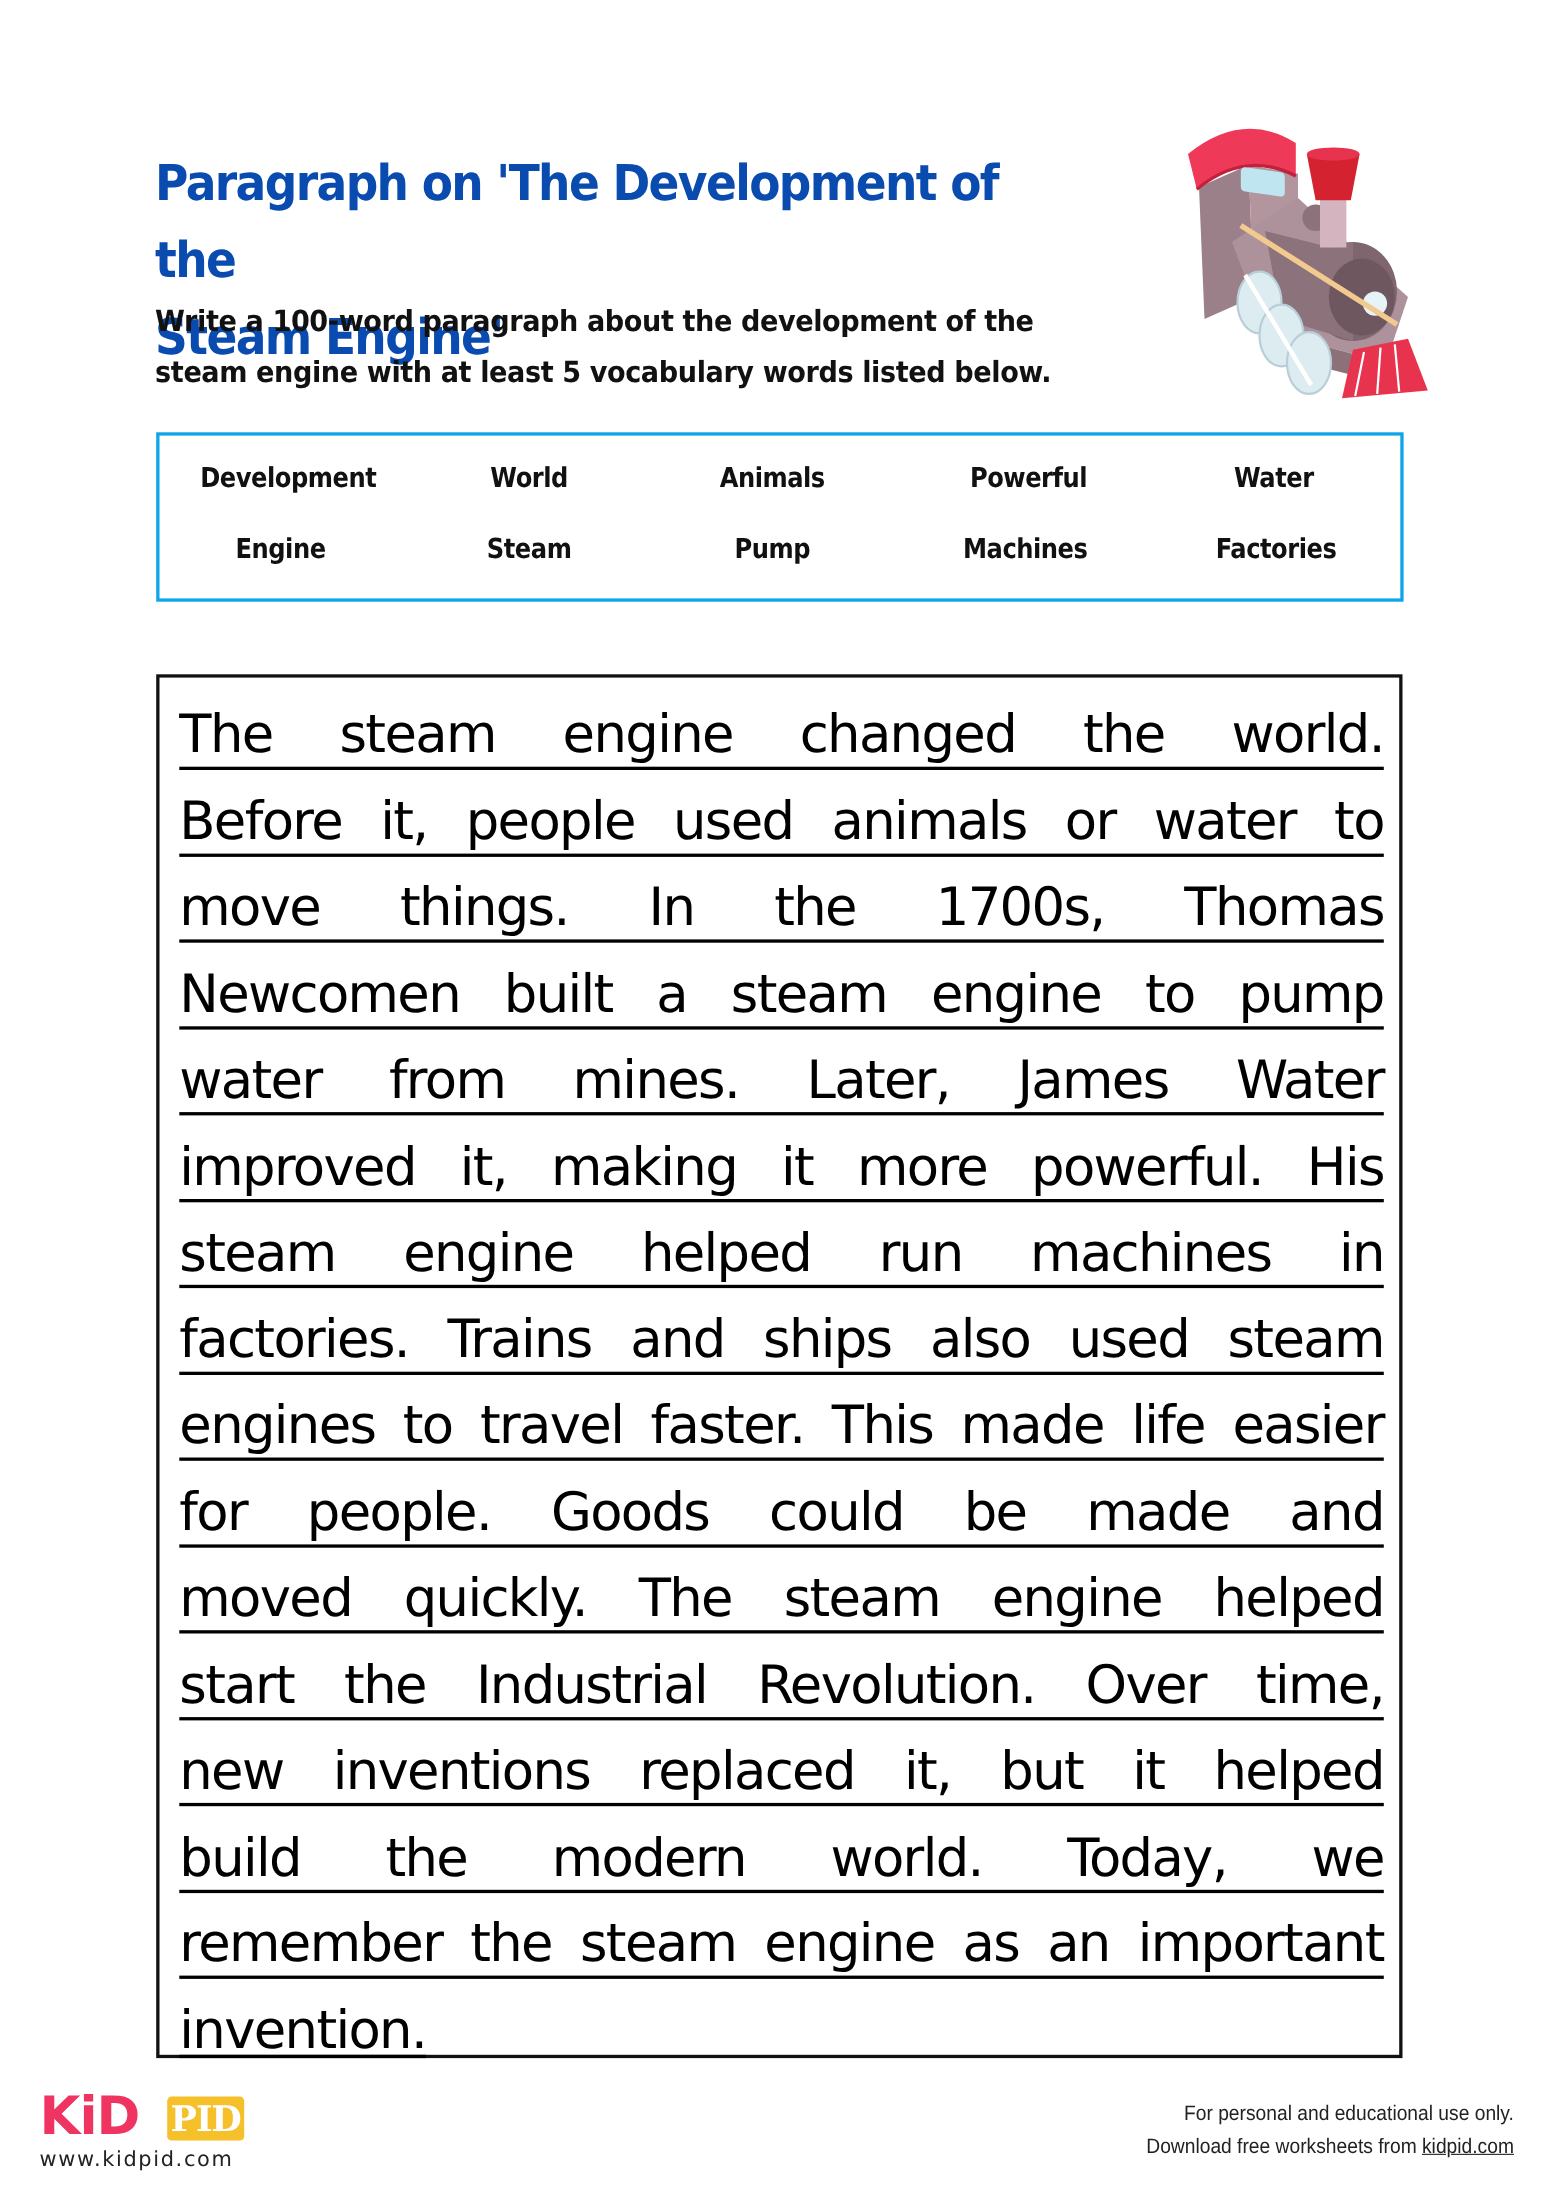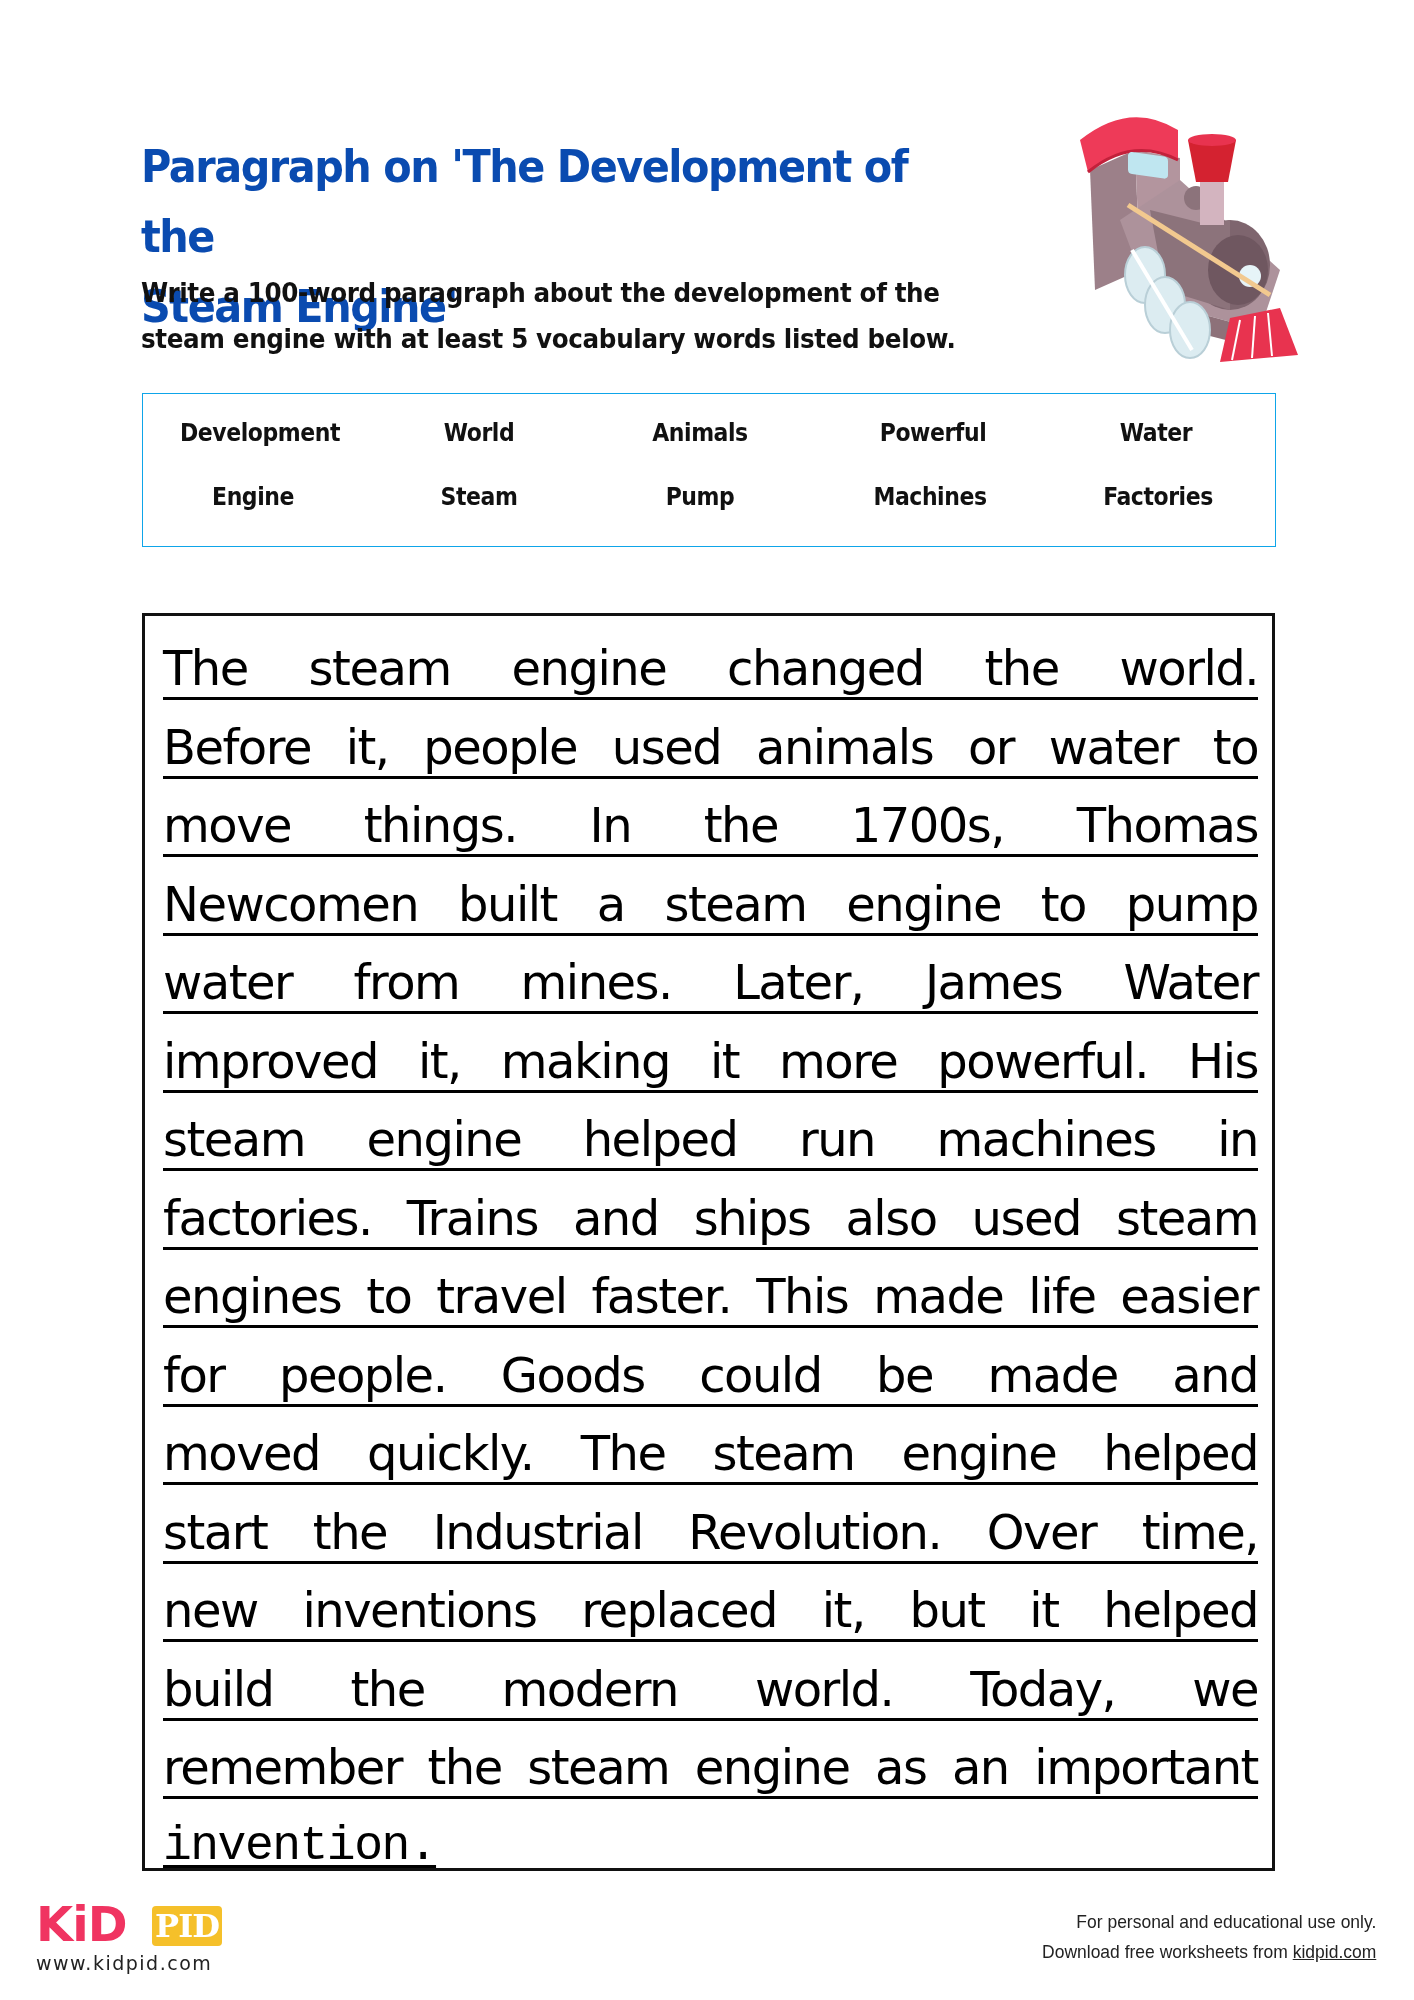--- a/index.html
+++ b/index.html
@@ -17,21 +17,21 @@
       font-family: "DejaVu Sans", sans-serif; font-weight: bold;
       font-size: 26.5px; line-height: 46px; color: #111;
       letter-spacing: -0.4px; transform: scaleX(0.93); transform-origin: left top;
     }
     .train {
       position: absolute; left: 1060px; top: 100px; width: 240px; height: 265px;
     }
 
     .vocab-box {
       position: absolute; left: 142px; top: 393px; width: 1134px; height: 154px;
-      border: 1px solid #0ea5e9;
+      border: 3px solid #0ea5e9;
     }
     .vocab-grid {
       position: absolute; left: 0; top: 0; width: 100%; height: 100%;
     }
     .vocab-word {
       position: absolute; font-family: "DejaVu Sans", sans-serif; font-weight: bold;
       font-size: 25px; color: #111; transform: translateX(-50%) scaleX(0.88);
       white-space: nowrap; letter-spacing: -0.5px;
     }
 
@@ -41,21 +41,21 @@
     }
     .para-line {
       position: absolute; left: 18px; width: 1095px; height: 70px;
       font-family: "DejaVu Sans", sans-serif; font-weight: normal;
       font-size: 48px; line-height: 70px; color: #000;
       text-align: justify; text-align-last: justify;
       text-decoration: underline; text-decoration-thickness: 3px;
       text-underline-offset: 6px; white-space: nowrap; overflow: visible;
       letter-spacing: -1.5px;
     }
-    .para-line.last { text-align: left; text-align-last: left; font-family: Liberation Mono, monospace; }
+    .para-line.last { text-align: left; text-align-last: left; }
 
     .logo { position: absolute; left: 36px; top: 1898px; width: 190px; height: 52px; }
     .logo-kid { position: absolute; left: 0; top: 0; font-family: "DejaVu Sans", sans-serif;
       font-weight: bold; font-size: 48px; color: #f03461; line-height: 52px; letter-spacing: -1px; }
     .logo-pid { position: absolute; left: 116px; top: 8px; width: 70px; height: 40px;
       background: #f5c02a; border-radius: 4px; color: #fff; font-family: "DejaVu Serif", serif;
       font-weight: bold; font-size: 32px; line-height: 40px; text-align: center; letter-spacing: -1px; }
     .logo-url { position: absolute; left: 36px; top: 1952px; font-family: "DejaVu Sans", sans-serif;
       font-size: 19px; color: #222; letter-spacing: 1.5px; }
 

